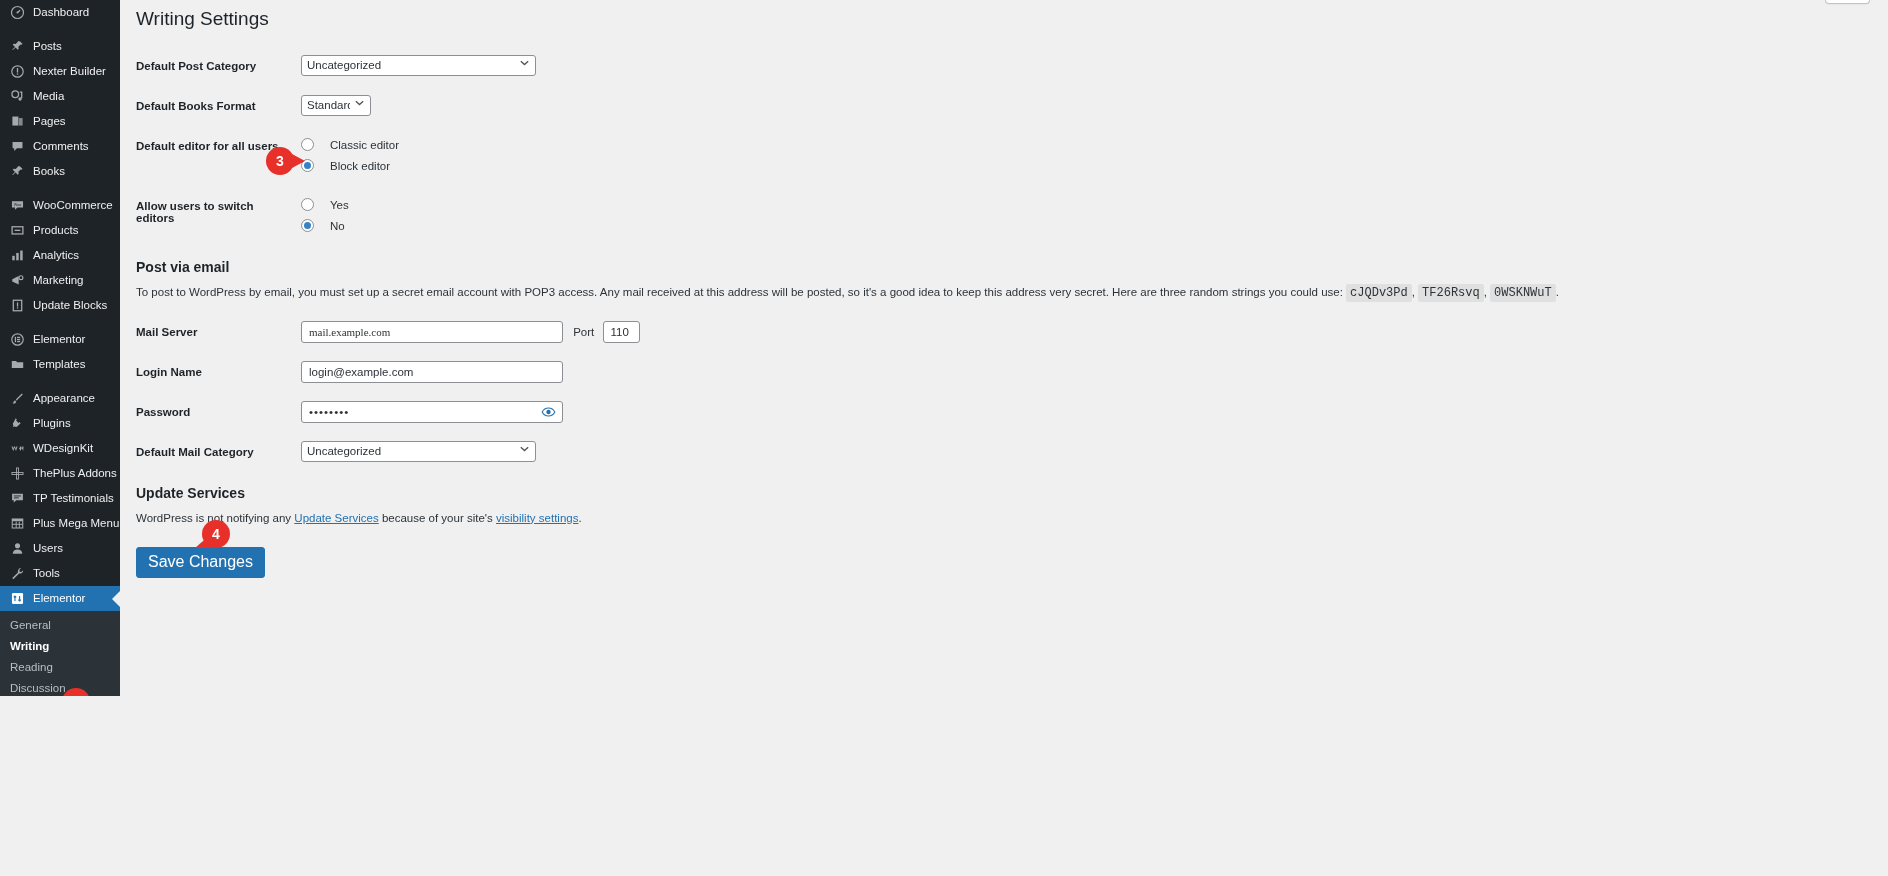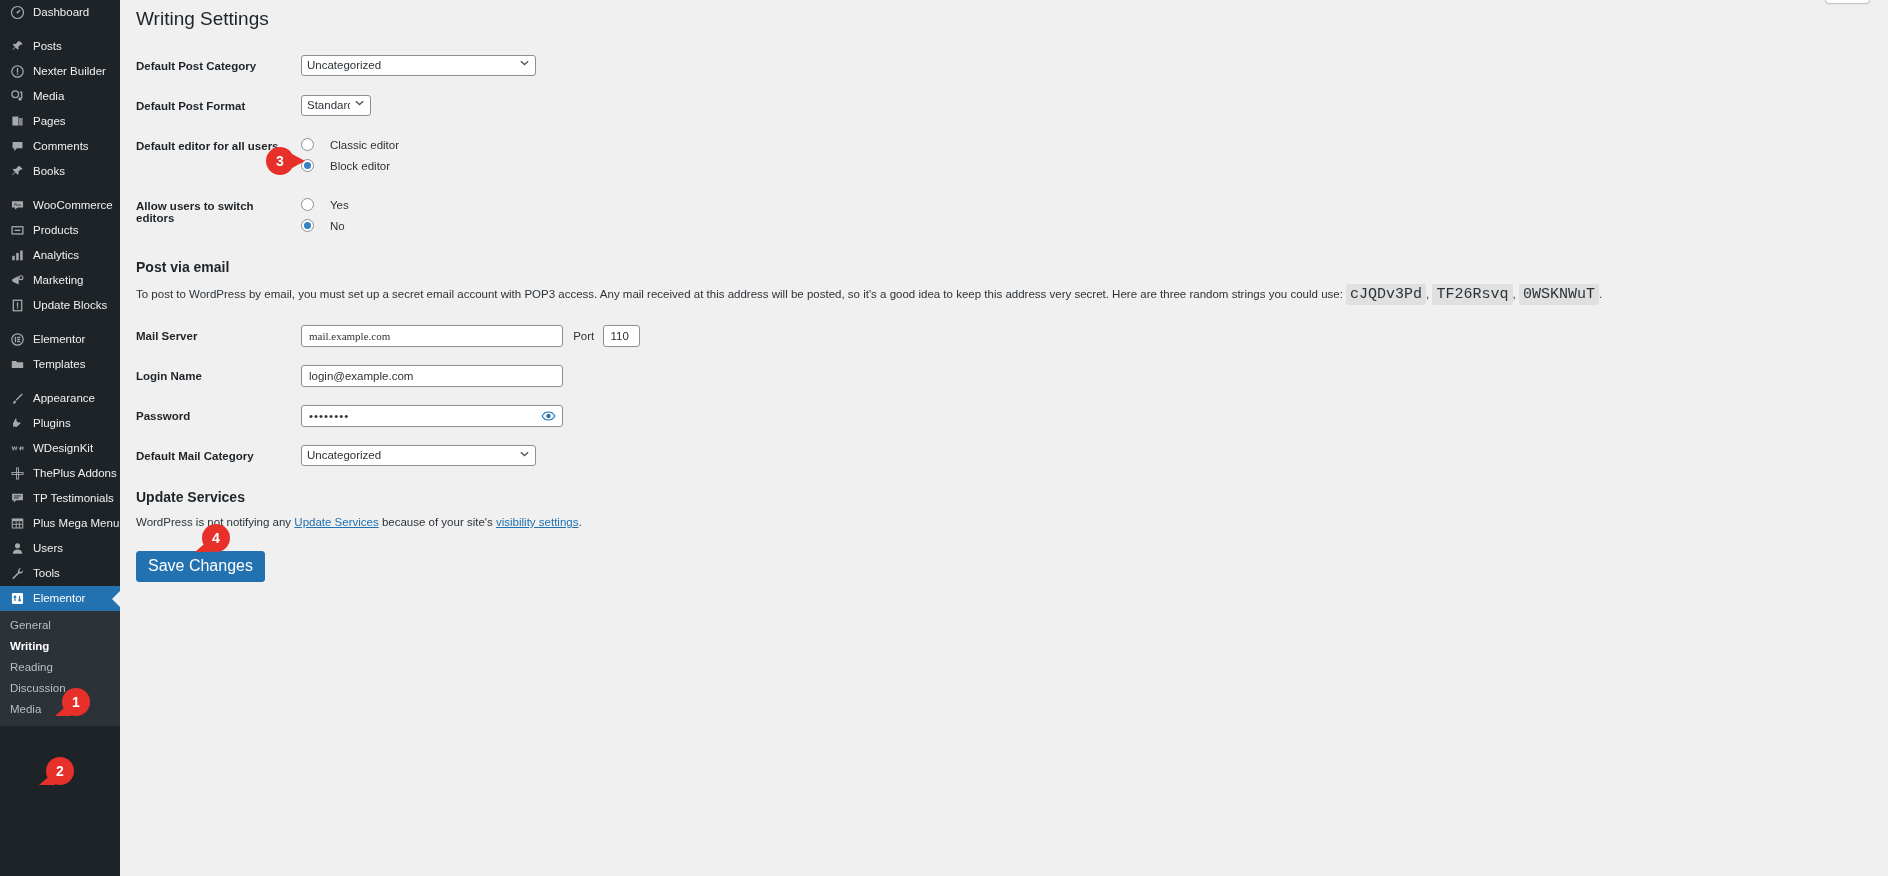--- a/index.html
+++ b/index.html
@@ -8,21 +8,21 @@
     width: 1888px; height: 876px;
     overflow: hidden;
     background: #f0f0f1;
     font-family: "Liberation Sans", sans-serif;
   }
 
   #app { position: relative; width: 1888px; height: 876px; display: flex; }
 
   
   #sidebar {
-    width: 120px; min-width: 120px; height: 876px;
+    width: 120px; min-width: 120px; height: 696px;
     background: #1d2327;
     position: relative;
     overflow: hidden;
     padding-top: 0px;
   }
   .menu-item {
     display: flex; align-items: center;
     height: 25px;
     padding-left: 9px;
     color: #f0f0f1;
@@ -184,21 +184,21 @@
   }
   p.section-desc {
     font-size: 11.5px;
     color: #2c3338;
     margin: 0 0 10px 0;
     line-height: 1.5;
   }
   code.rand {
     background: #e0e0e0;
     font-family: "Liberation Mono", monospace;
-    font-size: 15px;
+    font-size: 12px;
     padding: 2px 4px;
     border-radius: 2px;
     color: #2c3338;
   }
   a.wp-link { color: #2271b1; text-decoration: underline; }
 
   .btn-primary {
     background: #2271b1;
     border: 1px solid #2271b1;
     color: #fff;
@@ -523,21 +523,21 @@
               <span class="chev">
                 <svg width="11" height="11" viewBox="0 0 12 12">
                       <path d="M2 4.3L6 8l4-3.7" fill="none" stroke="#50575e" stroke-width="1.5"></path>
                     </svg>
               </span>
             </span>
           </td>
         </tr>
 
         <tr>
-          <th>Default Post Format</th>
+          <th>Default Books Format</th>
           <td>
             <span class="select-wrap">
               <select class="wp-select w-small">
                 <option>Standard</option>
               </select>
               <span class="chev">
                 <svg width="11" height="11" viewBox="0 0 12 12">
                       <path d="M2 4.3L6 8l4-3.7" fill="none" stroke="#50575e" stroke-width="1.5"></path>
                     </svg>
               </span>

